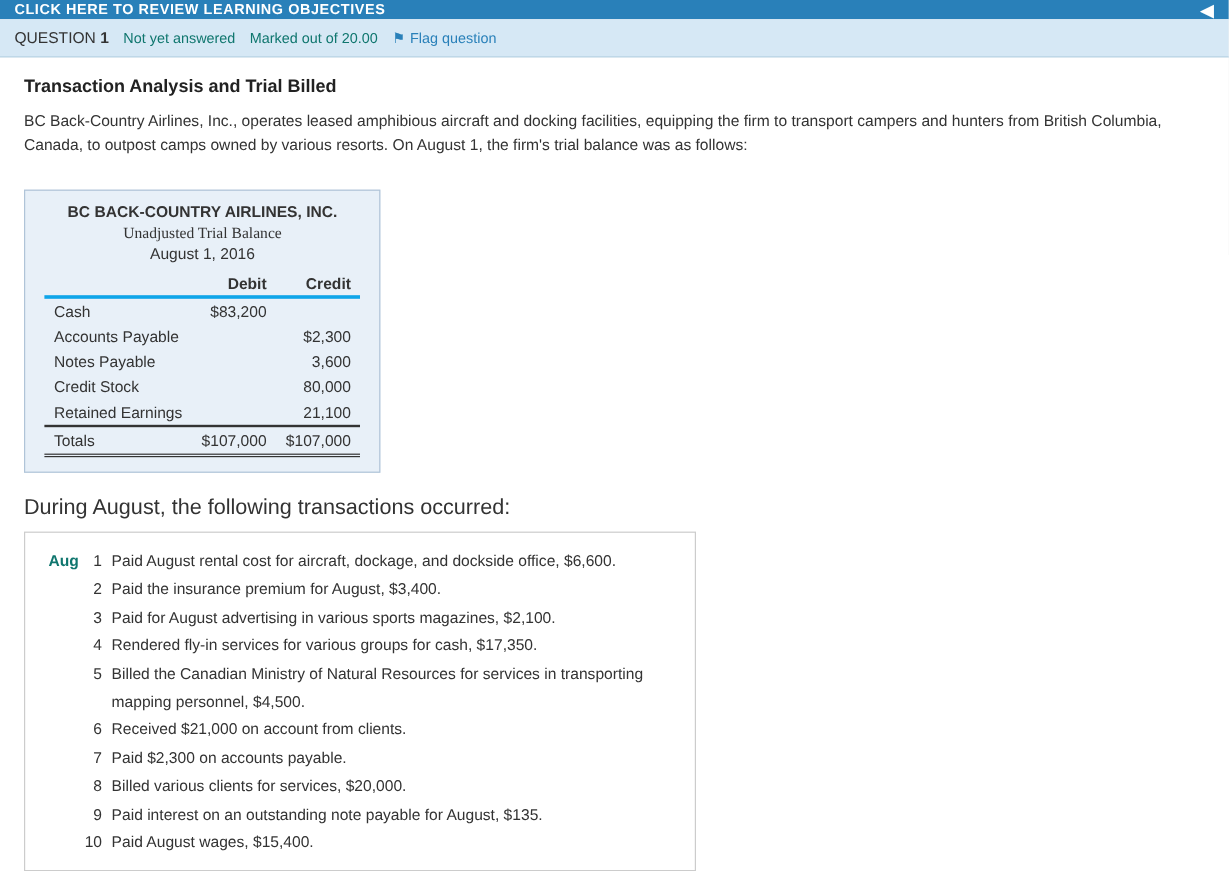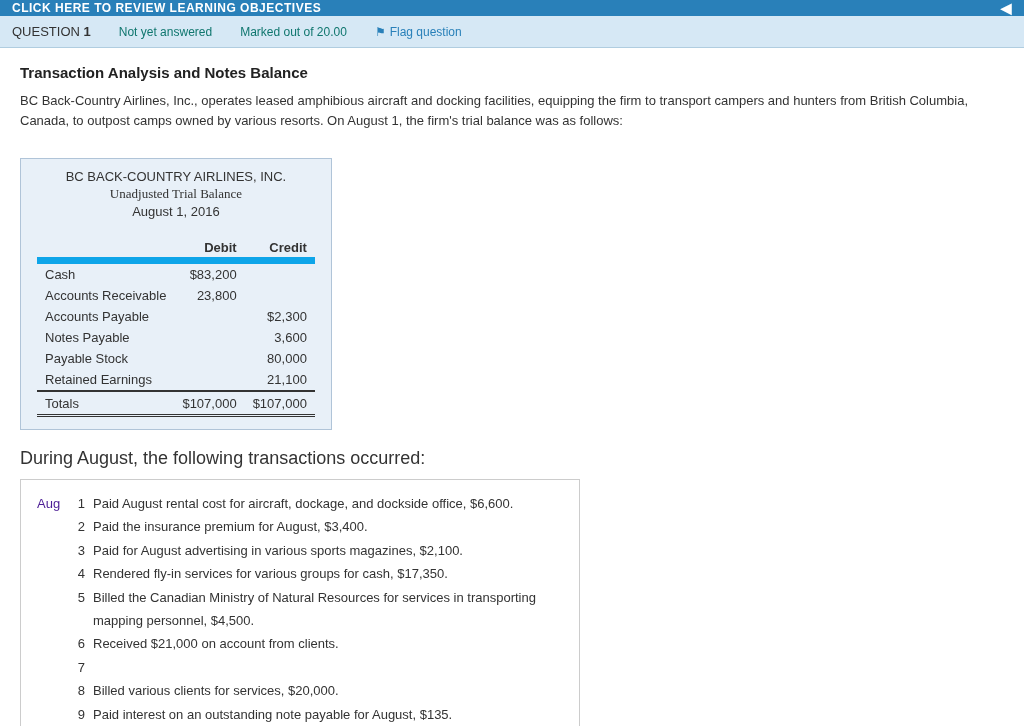--- a/index.html
+++ b/index.html
@@ -17,21 +17,21 @@
       align-items: center;
       cursor: pointer;
     }
 
     .question-bar {
       background: #d6e8f5;
       padding: 8px 12px;
       font-size: 13px;
       display: flex;
       align-items: center;
-      gap: 28px;
+      gap: 12px;
       border-bottom: 1px solid #b0cde0;
     }
 
     .question-meta {
       color: #0f766e;
       font-size: 12px;
     }
 
     .flag-link {
       color: #2980b9;
@@ -66,49 +66,49 @@
       border: 1px solid #b0c4d8;
       background: #e8f0f8;
       display: inline-block;
       padding: 10px 16px 12px 16px;
       margin-bottom: 18px;
       min-width: 240px;
     }
 
     .tb-company {
       text-align: center;
-      font-weight: normal;
+      font-weight: bold;
       font-size: 13px;
       margin-bottom: 2px;
     }
 
     .tb-subtitle {
       text-align: center;
       font-size: 13px;
       margin-bottom: 2px;
       font-family: Liberation Serif, serif;
     }
 
     .tb-date {
       text-align: center;
       font-size: 13px;
-      margin-bottom: 19px;
+      margin-bottom: 8px;
     }
 
     .tb-table {
       width: 100%;
       border-collapse: collapse;
       font-size: 13px;
     }
 
     .tb-table th {
       text-align: right;
       padding: 2px 8px;
       font-weight: bold;
-      border-bottom: 7px solid #0ea5e9;
+      border-bottom: 3px solid #0ea5e9;
     }
 
     .tb-table th:first-child {
       text-align: left;
     }
 
     .tb-table td {
       padding: 3px 8px;
       vertical-align: bottom;
     }
@@ -144,22 +144,23 @@
       max-width: 560px;
     }
 
     .trans-row {
       display: flex;
       gap: 0;
     }
 
     .trans-month {
       min-width: 32px;
-      font-weight: normal;
-      color: #4c1d95;
+      font-weight: bold;
+      color: #0f766e;
+      text-align: center;
     }
 
     .trans-num {
       min-width: 24px;
       text-align: right;
       padding-right: 8px;
       color: #333;
     }
 
     .trans-text {
@@ -187,21 +188,21 @@
   <span class="question-meta">Not yet answered</span>
   <span class="question-meta">Marked out of 20.00</span>
   <span class="flag-link">
     <span>⚑</span>
     <span>Flag question</span>
   </span>
 </div>
 
 <div class="main-content">
 
-  <div class="page-title">Transaction Analysis and Notes Balance</div>
+  <div class="page-title">Transaction Analysis and Trial Billed</div>
 
   <p class="intro-text">BC Back-Country Airlines, Inc., operates leased amphibious aircraft and docking facilities, equipping the firm to transport campers and hunters from British Columbia, Canada, to outpost camps owned by various resorts. On August 1, the firm's trial balance was as follows:</p>
 
   
   <div class="trial-balance-container">
     <div class="tb-company">BC BACK-COUNTRY AIRLINES, INC.</div>
     <div class="tb-subtitle">Unadjusted Trial Balance</div>
     <div class="tb-date">August 1, 2016</div>
 
     <table class="tb-table">
@@ -212,36 +213,31 @@
           <th>Credit</th>
         </tr>
       </thead>
       <tbody id="tb-rows">
       <tr>
             <td>Cash</td>
             <td class="num">$83,200</td>
             <td class="num"></td>
           </tr>
           <tr>
-            <td>Accounts Receivable</td>
-            <td class="num">23,800</td>
-            <td class="num"></td>
-          </tr>
-          <tr>
             <td>Accounts Payable</td>
             <td class="num"></td>
             <td class="num">$2,300</td>
           </tr>
           <tr>
             <td>Notes Payable</td>
             <td class="num"></td>
             <td class="num">3,600</td>
           </tr>
           <tr>
-            <td>Payable Stock</td>
+            <td>Credit Stock</td>
             <td class="num"></td>
             <td class="num">80,000</td>
           </tr>
           <tr>
             <td>Retained Earnings</td>
             <td class="num"></td>
             <td class="num" style="border-bottom: 1px solid rgb(51, 51, 51);">21,100</td>
           </tr>
         </tbody>
       <tfoot>
@@ -284,20 +280,21 @@
         <span class="trans-text">Billed the Canadian Ministry of Natural Resources for services in transporting mapping personnel, $4,500.</span>
       </div>
       <div class="trans-row">
         <span class="trans-month"></span>
         <span class="trans-num">6</span>
         <span class="trans-text">Received $21,000 on account from clients.</span>
       </div>
       <div class="trans-row">
         <span class="trans-month"></span>
         <span class="trans-num">7</span>
+        <span class="trans-text">Paid $2,300 on accounts payable.</span>
       </div>
       <div class="trans-row">
         <span class="trans-month"></span>
         <span class="trans-num">8</span>
         <span class="trans-text">Billed various clients for services, $20,000.</span>
       </div>
       <div class="trans-row">
         <span class="trans-month"></span>
         <span class="trans-num">9</span>
         <span class="trans-text">Paid interest on an outstanding note payable for August, $135.</span>

